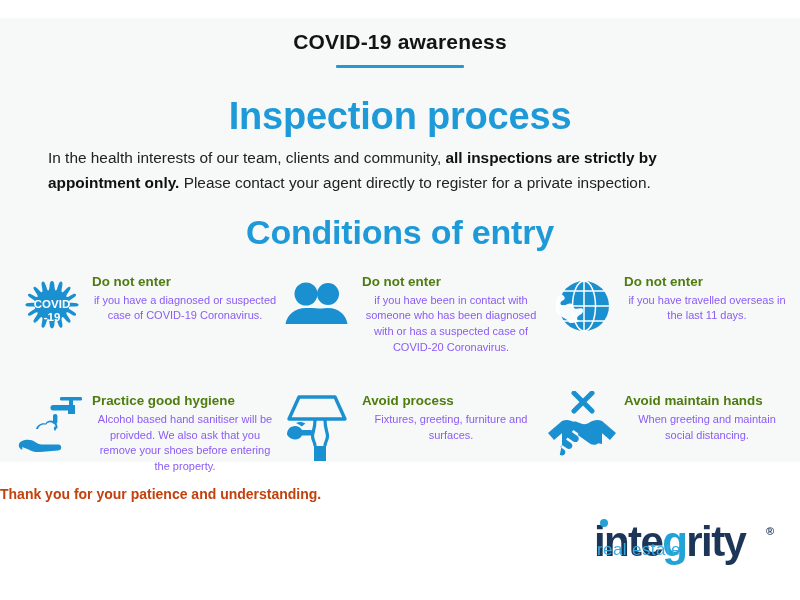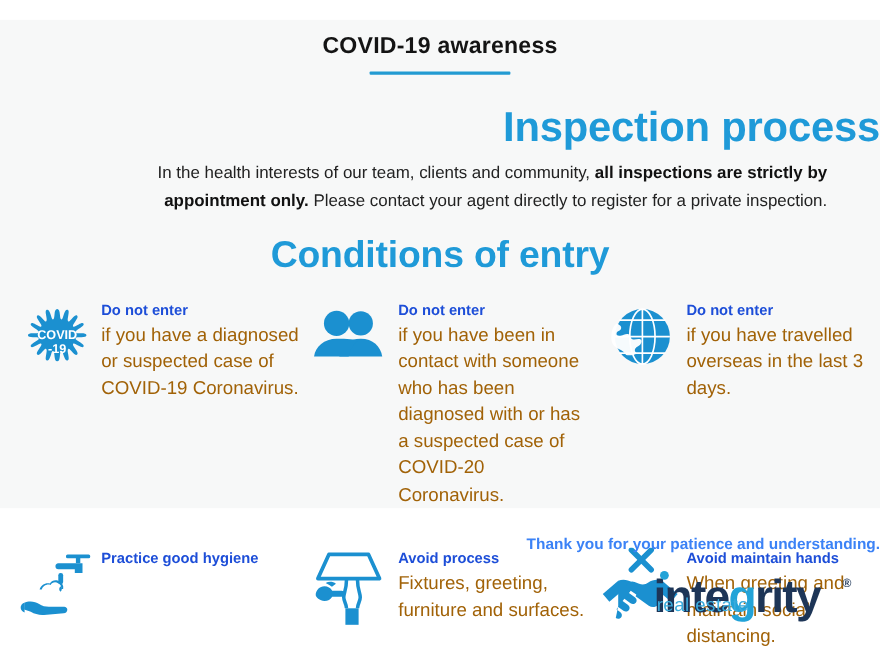--- a/index.html
+++ b/index.html
@@ -57,29 +57,29 @@
     position: absolute;
     left: 0;
     right: 0;
     text-align: center;
     font-size: 38px;
     font-weight: bold;
     color: #1f9ad8;
     letter-spacing: -0.2px;
     line-height: 1.05;
   }
-  #h-inspection { top: 97px; text-align: right; }
+  #h-inspection { top: 97px; }
   #h-conditions { top: 215px; font-size: 34px; }
 
   .intro {
     position: absolute;
     top: 146px;
     left: 48px;
     width: 704px;
-    text-align: right;
+    text-align: left;
     font-size: 15.4px;
     line-height: 1.62;
     color: #222222;
   }
   .intro b { font-weight: bold; color: #111111; }
 
   
   .grid {
     position: absolute;
     top: 272px;
@@ -106,43 +106,44 @@
     height: 74px;
     position: relative;
     flex: 0 0 78px;
   }
   .iconbox svg { display: block; }
 
   .txt { padding-top: 2px; }
   .t-title {
     font-size: 13.4px;
     font-weight: bold;
-    color: #1d4ed8;
+    color: #4d7c0f;
     line-height: 1.25;
     margin-bottom: 2px;
   }
   .t-body {
-    font-size: 17px;
-    color: #a16207;
+    font-size: 11px;
+    color: #8b5cf6;
     line-height: 1.42;
+    text-align: center;
   }
 
   
   .row2 .iconbox { height: 78px; }
 
   
   .thanks {
     position: absolute;
     top: 486px;
     left: 0;
     right: 0;
-    text-align: right;
+    text-align: left;
     font-size: 14px;
     font-weight: bold;
-    color: #3b82f6;
+    color: #c2410c;
   }
 
   .logo {
     position: absolute;
     left: 588px;
     top: 513px;
     width: 200px;
     height: 58px;
   }
   .logo-word {
@@ -249,21 +250,21 @@
                 <path d="M17 19 h42"></path>
                 <path d="M17 49 h42"></path>
                 <line x1="38" y1="9" x2="38" y2="59"></line>
               </g>
               <path d="M14.5 22 c3 1 5 3 4 5 -1 2-3.5 1.5-4 4 -.4 2 1.6 2.8 3.4 2.4 2.8-.6 5-2.6 7.6-1.6 2.3 .9 1.2 3.2 3 4.4 2.2 1.5 5.3-.8 7.6 .3 1.8 .9 1.2 3 .2 4.4 -1.3 1.9-4 2.2-5 4.4 -.7 1.6 .4 3.2 1.8 4 -3 1.6-6.6 2.1-10 1.4 -1-2.4-3.4-3.8-5.6-5 -2.4-1.3-5-2.4-6.4-4.8 -1.6-2.8-1.5-6.2-1.2-9.3 .3-3.4 1.5-6.7 4-9 z" fill="#ffffff" opacity="0.96"></path>
             </g>
           </svg>
         </div>
         <div class="txt">
           <div class="t-title">Do not enter</div>
-          <div class="t-body">if you have travelled overseas in the last 3 days.</div>
+          <div class="t-body">if you have travelled overseas in the last 11 days.</div>
         </div>
       </div>
     </div>
 
     <div class="row row2">
 
       <div class="cell c1">
         <div class="iconbox">
           <svg width="78" height="78" viewBox="0 0 78 78" xmlns="http://www.w3.org/2000/svg">
             <g fill="#1b90d0">
@@ -273,20 +274,21 @@
               <rect x="39" y="23" width="4.4" height="10" rx="2"></rect>
               <path d="M41 35 c1.6 1.6 1.6 3.6 0 5 -1.6-1.4-1.6-3.4 0-5 z"></path>
               <path d="M22 38 c1-4 5.2-6.6 9.4-5.6 1.8-3 6-3.8 8.8-1.6 2.6 1.2 3.8 4 3.2 6.6 h-1.8 c.4-2.2-.6-4.4-2.8-5.2 -2.2-1.8-5.6-1-6.8 1.6 -3.4-1.2-7.2 1-8 4.2 z"></path>
               <path d="M8 50 c4-2 10-1.6 13.6 1.2 2.6 2 5.8 2.4 8.8 2.4 h14 c1.6 0 2.8 1.2 2.8 2.8 0 1.8-1.4 3-3.2 3.2 l-18 1.4 c-4.2 .3-8.4-.6-12-2.8 L8 56 z"></path>
               <path d="M8 50 c-2 .6-3.4 2.6-3.2 4.8 .2 2 1.6 3.6 3.6 4 z"></path>
             </g>
           </svg>
         </div>
         <div class="txt">
           <div class="t-title">Practice good hygiene</div>
+          <div class="t-body">Alcohol based hand sanitiser will be proivded. We also ask that you remove your shoes before entering the property.</div>
         </div>
       </div>
 
       <div class="cell c2">
         <div class="iconbox">
           <svg width="78" height="78" viewBox="0 0 78 78" xmlns="http://www.w3.org/2000/svg">
             <g fill="none" stroke="#1b90d0" stroke-width="3.4" stroke-linejoin="round">
               <path d="M38 6 h18 l10 22 h-56 l10-22 z" transform="translate(-5,0)"></path>
             </g>
             <g fill="none" stroke="#1b90d0" stroke-width="3.2">

